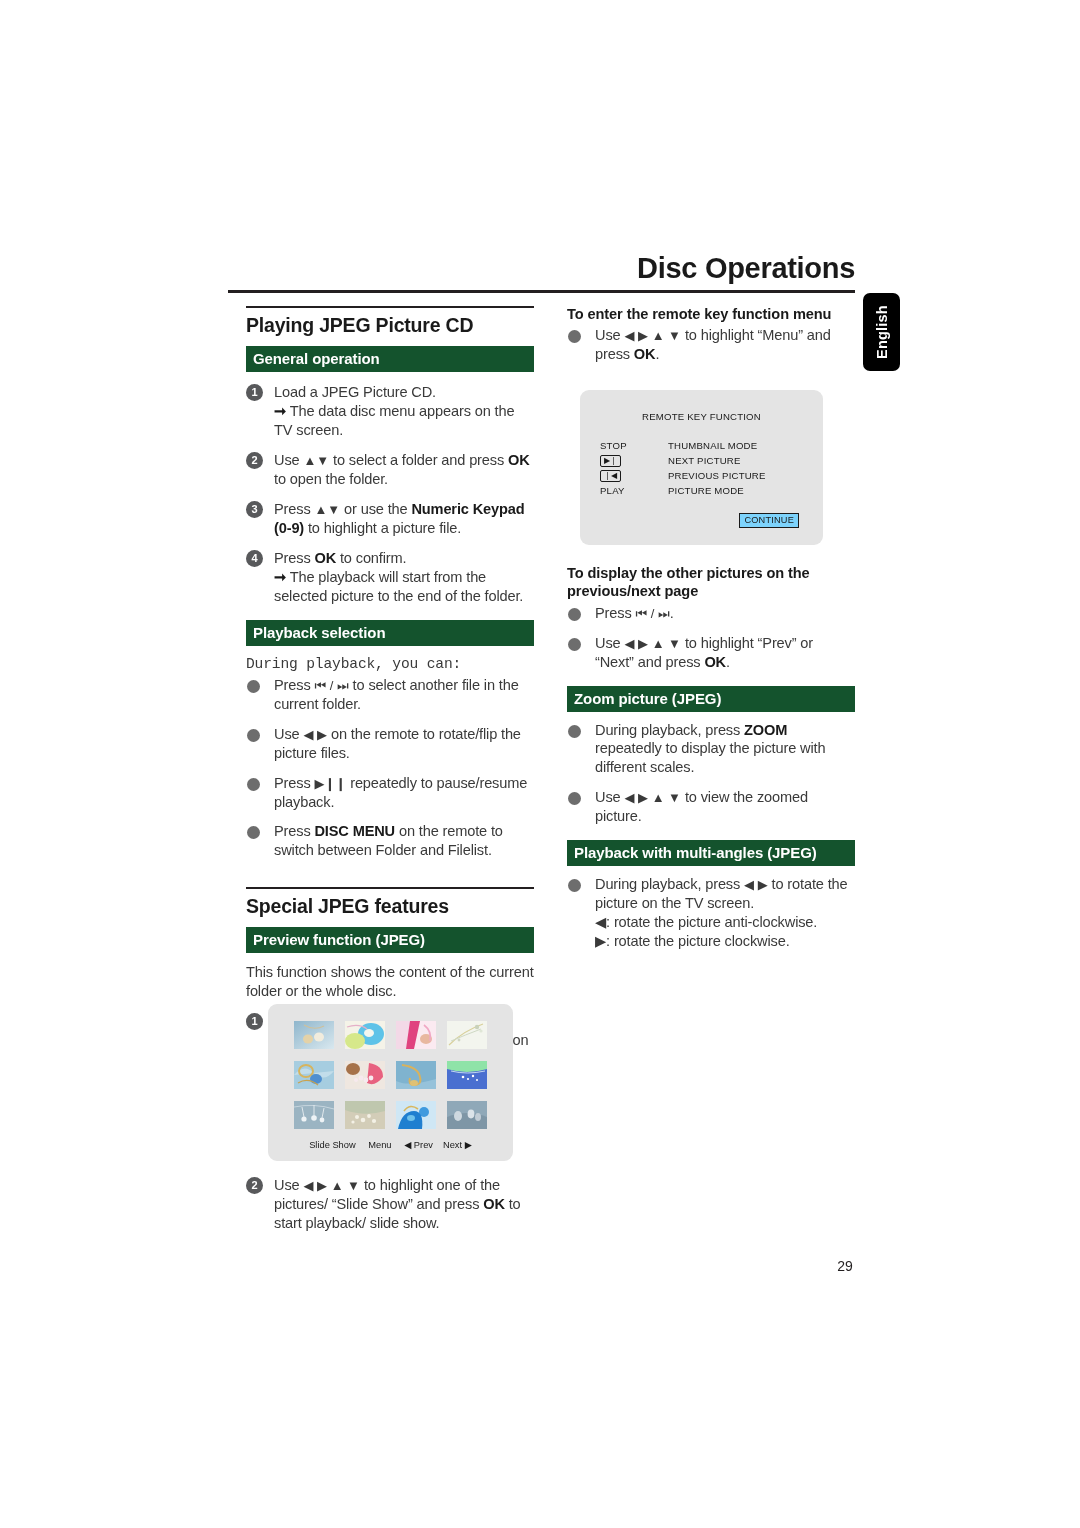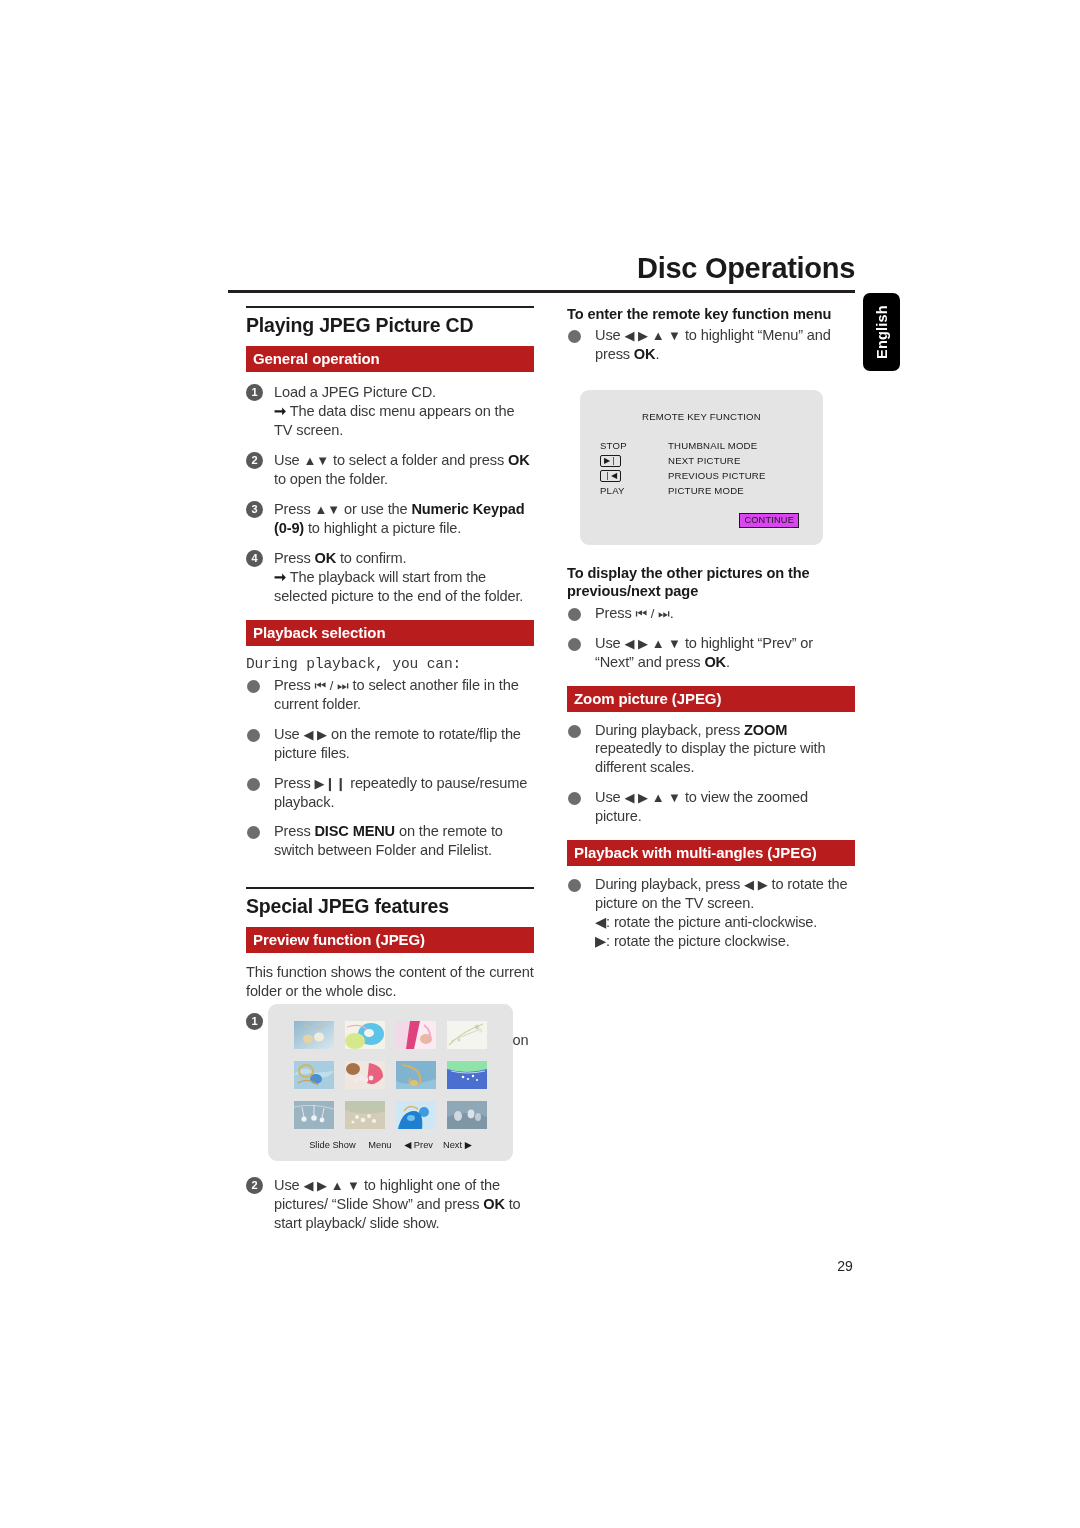--- a/index.html
+++ b/index.html
@@ -86,21 +86,21 @@
   h2.sec-title {
     margin: 0;
     padding: 6px 0 2px 0;
     border-top: 2.5px solid #231f20;
     font-size: 19.5px;
     font-weight: bold;
     letter-spacing: -0.2px;
     color: #1a1a1a;
   }
   .bar {
-    background: #b91c1c;
+    background: #14532d;
     color: #ffffff;
     font-size: 15px;
     font-weight: bold;
     padding: 4px 7px 5px 7px;
     letter-spacing: -0.1px;
     margin-top: 7px;
   }
   .subhead {
     font-size: 14.6px;
     font-weight: bold;
@@ -199,21 +199,21 @@
     font-size: 8px;
     line-height: 10px;
     background: #e4e4e4;
   }
   .rk-act { letter-spacing: 0.2px; }
   .rk-continue {
     position: absolute;
     right: 24px;
     bottom: 17px;
     border: 1.5px solid #1a1a1a;
-    background: #d946ef;
+    background: #7dd3fc;
     font-size: 9.2px;
     padding: 1px 4px 2px 4px;
     letter-spacing: 0.2px;
     color: #1a1a1a;
   }
 
   
   #thumb-preview {
     left: 268px;
     top: 1004px;

